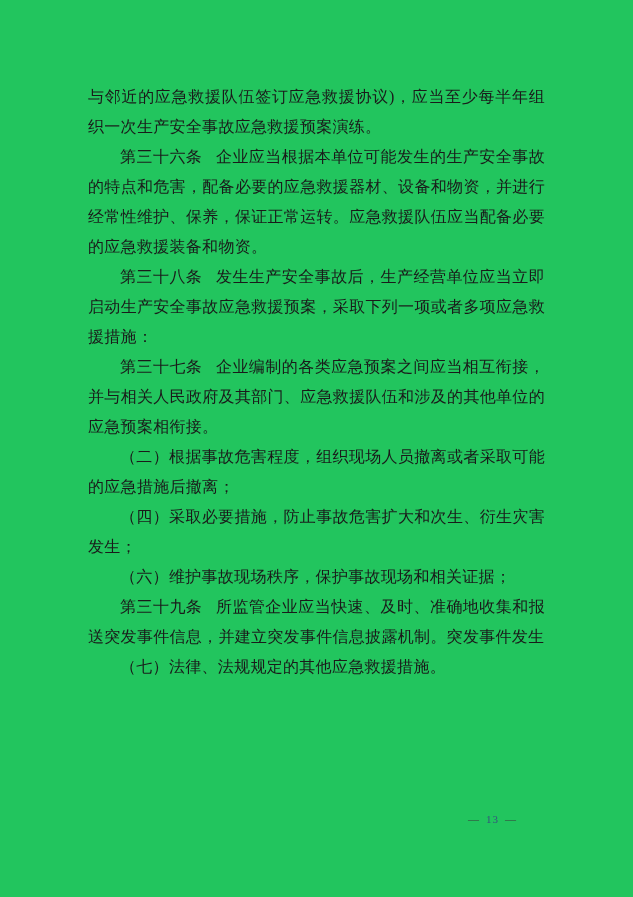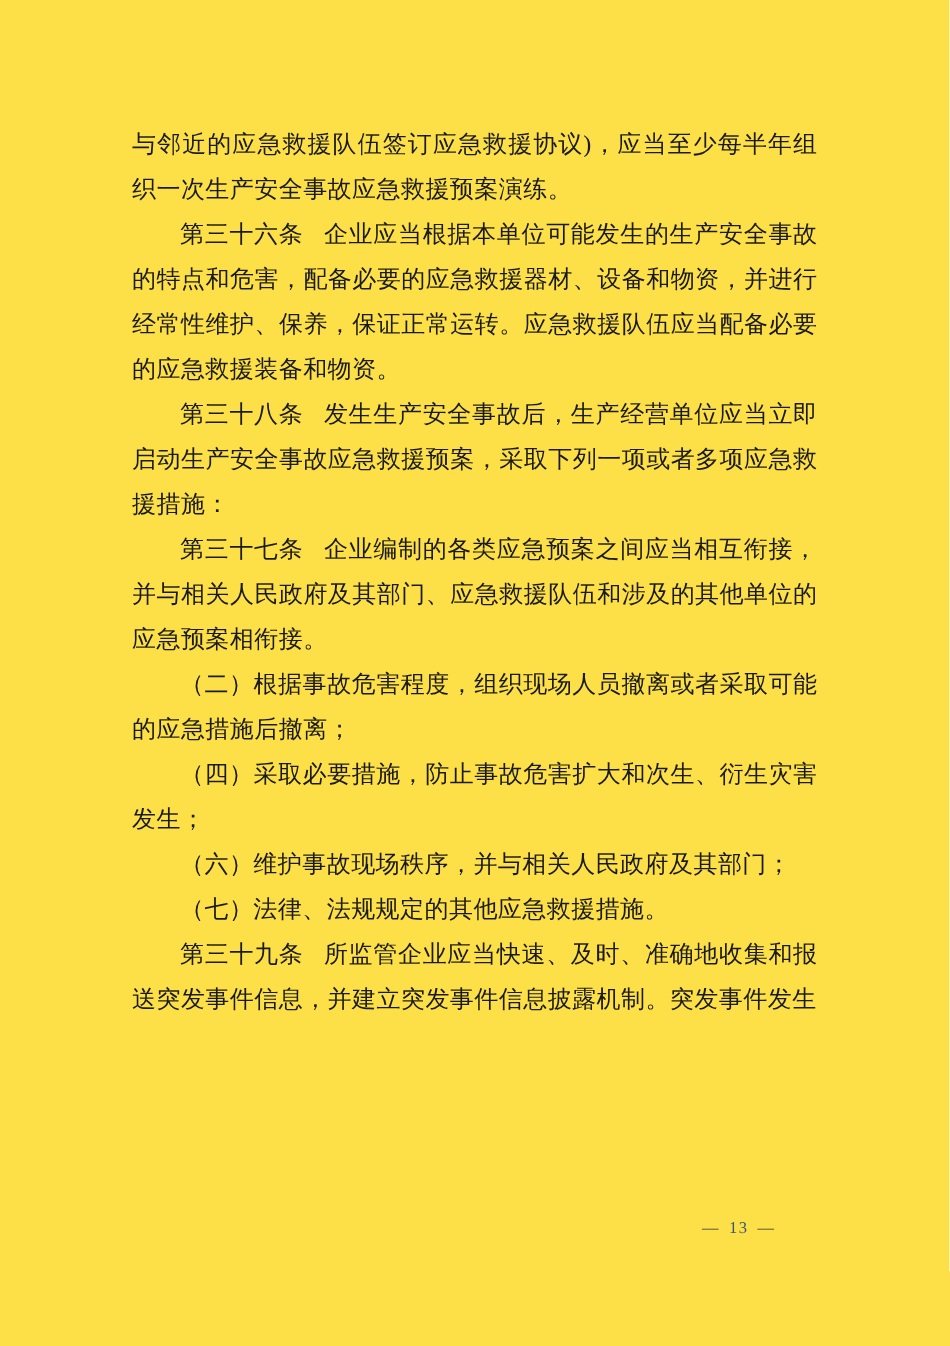--- a/index.html
+++ b/index.html
@@ -14,21 +14,21 @@
     position: relative;
     font-family: "Liberation Serif", "DejaVu Serif", serif;
     color: #1a1a1a;
   }
   .page {
     position: absolute;
     top: 0;
     left: 0;
     width: 633px;
     height: 897px;
-    background: #fde047;
+    background: #22c55e;
   }
   .page-content {
     position: absolute;
     top: 82px;
     left: 88px;
     width: 457px;
   }
   p.para {
     margin: 0;
     padding: 0;
@@ -91,29 +91,29 @@
       <span>（二）根据事故危害程度，组织现场人员撤离或者采取可能的应急措施后撤离；</span>
     </p>
 
 
     <p class="para indent">
       <span>（四）采取必要措施，防止事故危害扩大和次生、衍生灾害发生；</span>
     </p>
 
 
     <p class="para indent">
-      <span>（六）维护事故现场秩序，并与相关人民政府及其部门；</span>
+      <span>（六）维护事故现场秩序，保护事故现场和相关证据；</span>
+    </p>
+
+    <p class="para indent">
+      <span class="article-label">第三十九条</span><span>所监管企业应当快速、及时、准确地收集和报送突发事件信息，并建立突发事件信息披露机制。突发事件发生</span>
     </p>
 
     <p class="para indent">
       <span>（七）法律、法规规定的其他应急救援措施。</span>
-    </p>
-
-    <p class="para indent">
-      <span class="article-label">第三十九条</span><span>所监管企业应当快速、及时、准确地收集和报送突发事件信息，并建立突发事件信息披露机制。突发事件发生</span>
     </p>
 
   </div>
 
   <div class="page-footer">
     <span class="dash">—</span><span class="num">13</span><span class="dash">—</span>
   </div>
 
 </div>
 

